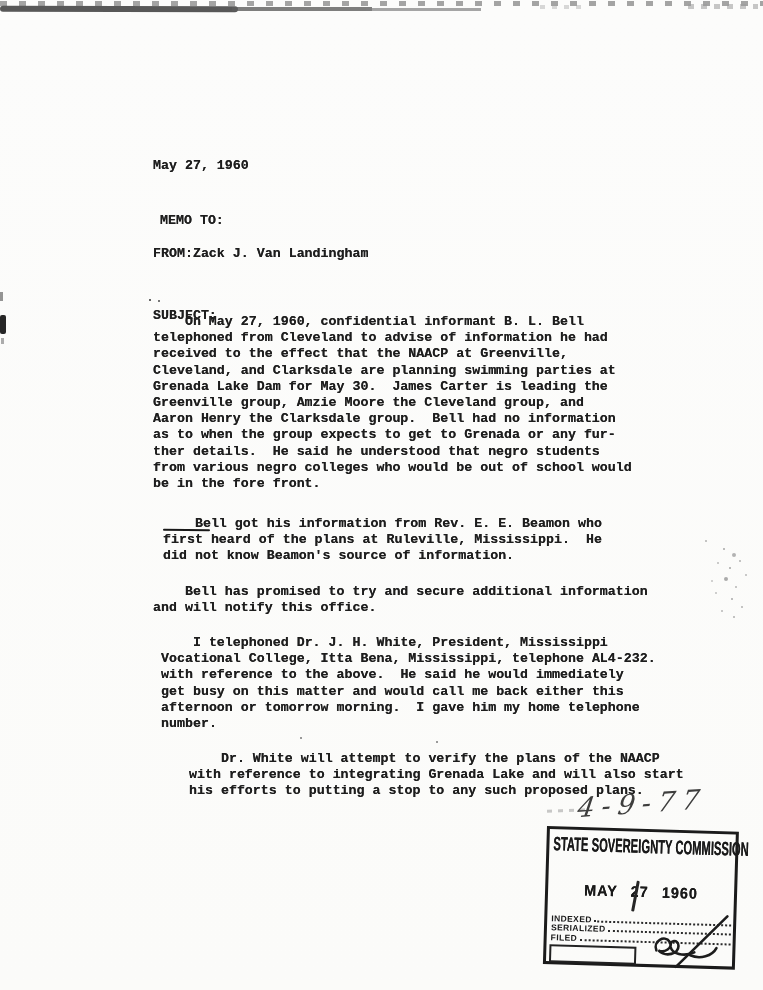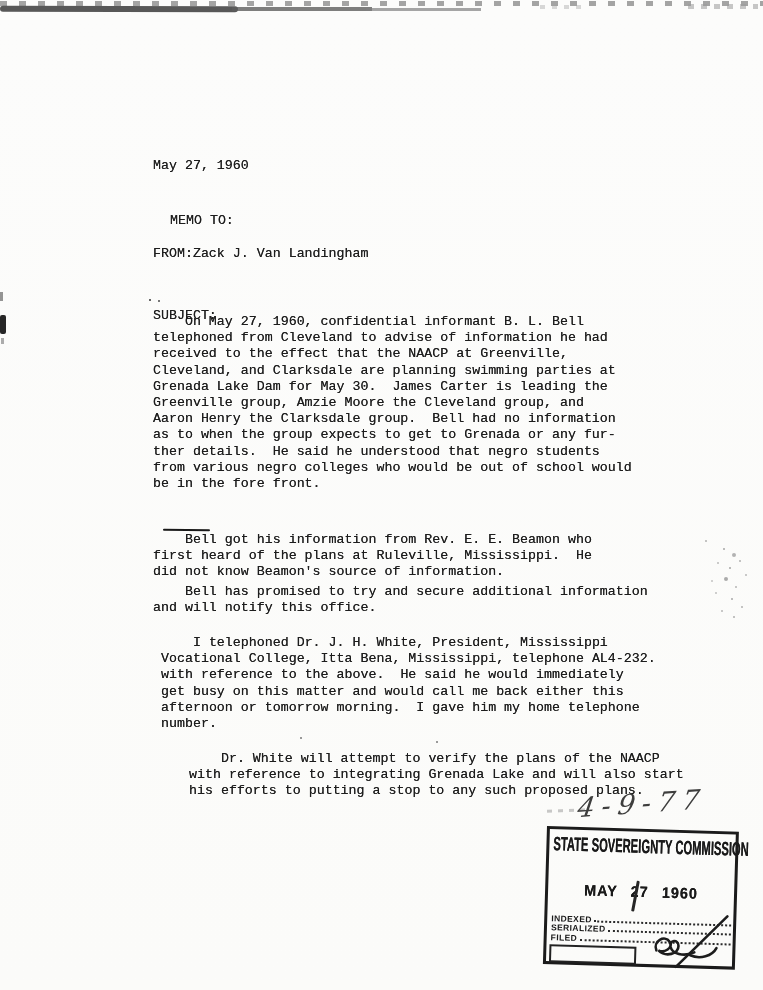--- a/index.html
+++ b/index.html
@@ -6,34 +6,34 @@
   .page{
     position:relative;width:763px;height:990px;margin:0 auto;
     background:linear-gradient(180deg,#fcfcfb 0%,#fbfbf9 100%);
     overflow:hidden;
     font-family:"Liberation Mono","DejaVu Sans Mono",monospace;
     color:#1d1d1d;
   }
   
   .t{
     position:absolute;
-    font-weight:400;
+    font-weight:700;
     font-size:13.3px;
     line-height:16.2px;
     white-space:pre;
     text-shadow:0 0 0.6px rgba(30,30,30,0.85);
     padding-left:20px;
   }
   .hline{display:flex;align-items:flex-start;}
   .pos-date{left:133px;top:158px;}
-  .pos-to{left:150px;top:213px;gap:20px;}
+  .pos-to{left:140px;top:213px;gap:20px;}
   .pos-from{left:133px;top:246px;}
   .pos-subject{left:133px;top:272px;gap:31px;margin-top:36px;}
   .pos-p1{left:133px;top:314px;}
-  .pos-p2{left:133px;top:516px;margin-top:16px;}
+  .pos-p2{left:143px;top:516px;}
   .pos-p3{left:133px;top:584px;}
   .pos-p4{left:133px;top:635px;margin-left:8px;}
   .pos-p5{left:133px;top:751px;margin-left:36px;}
 
   .bell-underline{
     position:absolute;left:163px;top:529px;width:47px;height:2.4px;
     background:#191919;transform:rotate(0.6deg);border-radius:1px;
   }
 
   

